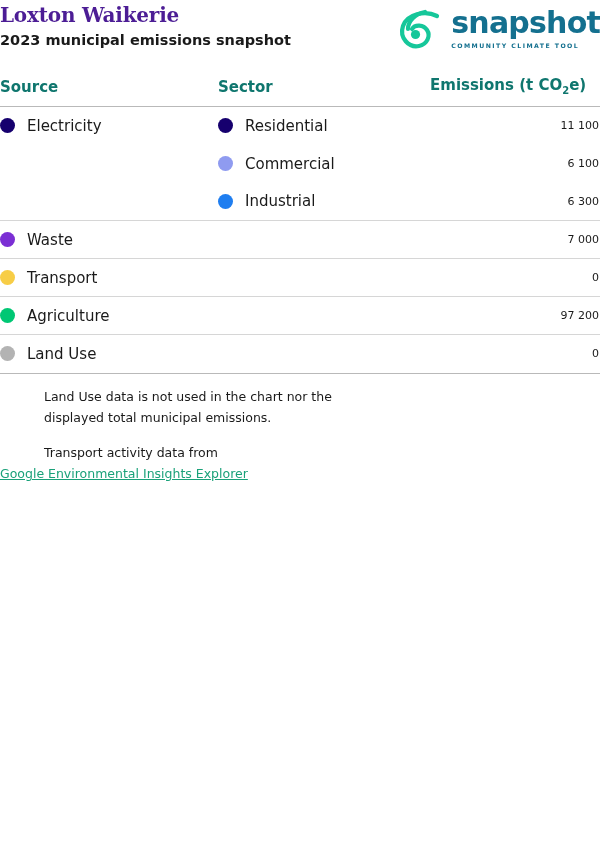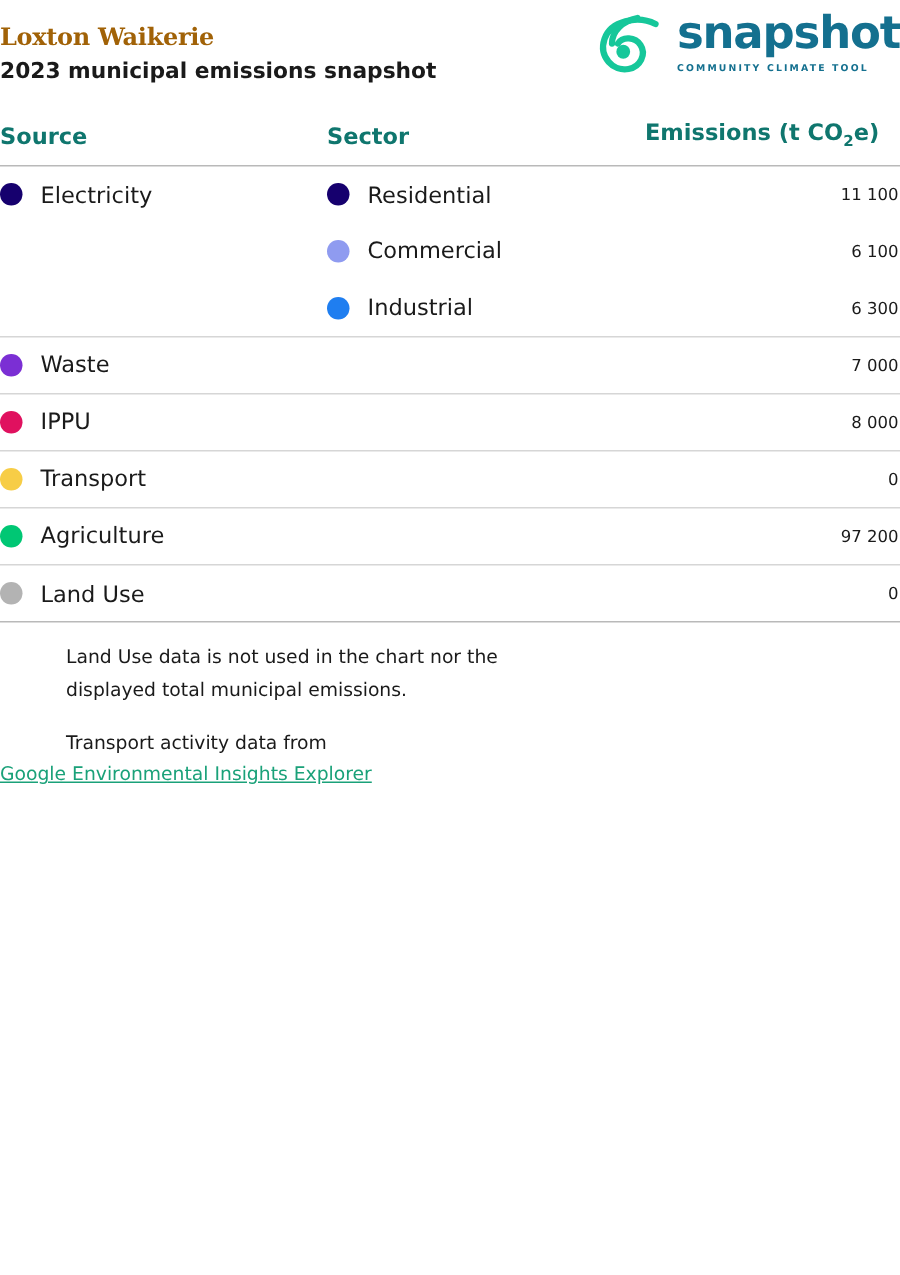--- a/index.html
+++ b/index.html
@@ -25,25 +25,25 @@
     align-items: flex-start;
     justify-content: space-between;
     padding: 4px 0 0 0;
   }
   .title-block {
     padding-left: 0;
   }
   .city-name {
     font-family: "DejaVu Serif", serif;
     font-weight: bold;
-    font-size: 16px;
-    color: #a16207;
+    font-size: 20px;
+    color: #4c1d95;
     letter-spacing: -0.2px;
     line-height: 1.1;
-    margin: 12px 0 6px 0;
+    margin: 0 0 6px 0;
   }
   .subtitle {
     font-size: 14.5px;
     font-weight: bold;
     color: #1a1a1a;
     line-height: 1.2;
     margin: 0;
   }
 
   
@@ -241,32 +241,20 @@
             </div>
           </td>
           <td></td>
           <td>
             <span class="val">7 000</span>
           </td>
         </tr>
         <tr class="data-row group-start">
           <td>
             <div class="cell-inner">
-              <span class="dot" style="background: rgb(224, 17, 95);"></span>
-              <span>IPPU</span>
-            </div>
-          </td>
-          <td></td>
-          <td>
-            <span class="val">8 000</span>
-          </td>
-        </tr>
-        <tr class="data-row group-start">
-          <td>
-            <div class="cell-inner">
               <span class="dot" style="background: rgb(247, 205, 70);"></span>
               <span>Transport</span>
             </div>
           </td>
           <td></td>
           <td>
             <span class="val">0</span>
           </td>
         </tr>
         <tr class="data-row group-start">

